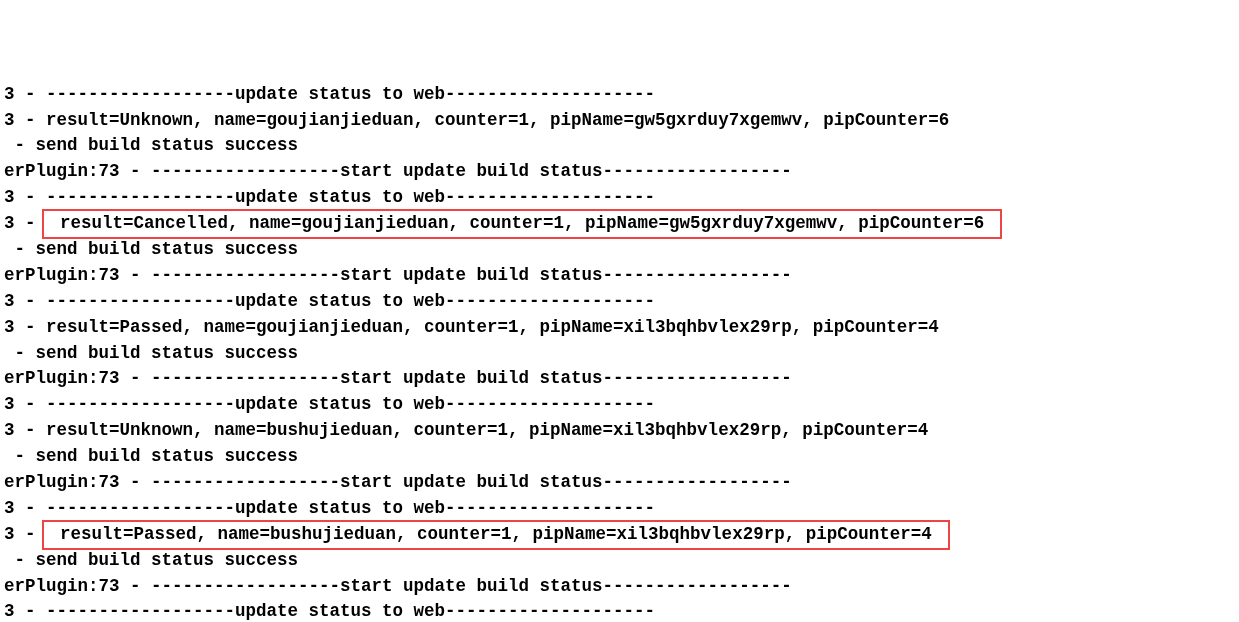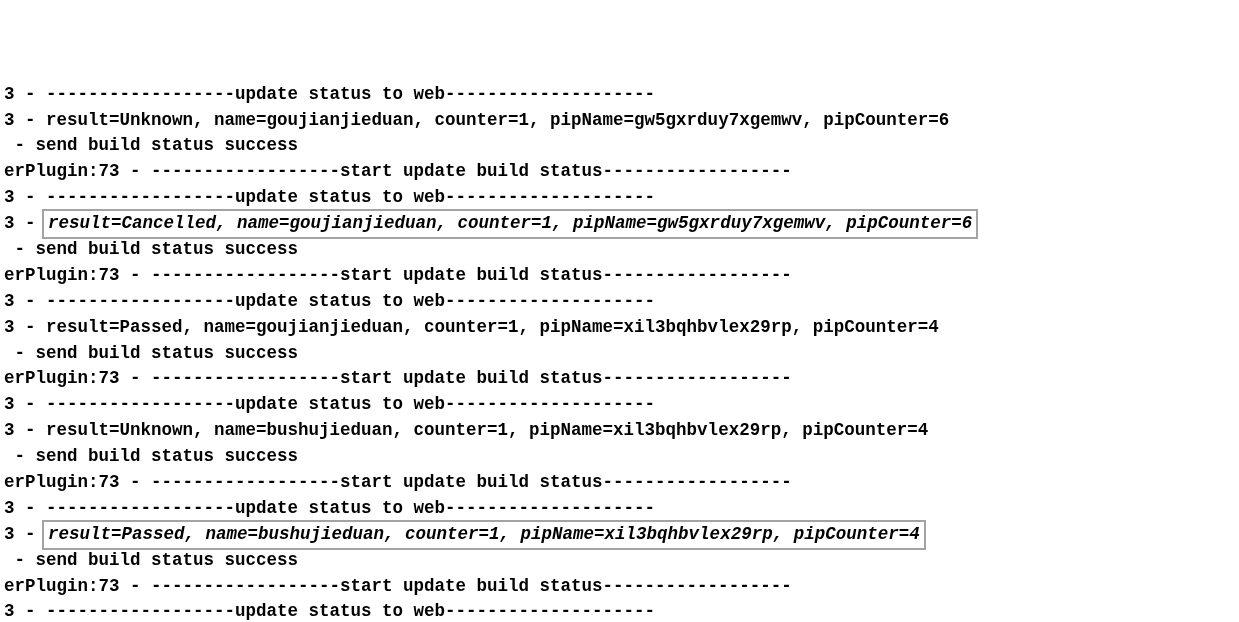--- a/index.html
+++ b/index.html
@@ -11,27 +11,26 @@
       line-height: 1.48;
       white-space: pre;
       color: #000;
       background: #fff;
     }
     .line {
       display: block;
       position: relative;
     }
     .boxed {
-      border: 2px solid #a3a3a3;
+      border: 2px solid #ef4444;
       display: inline-block;
-      padding: 0 4px;
+      padding: 0 16px;
       margin-left: -4px;
       margin-top: -3px;
       margin-bottom: -3px;
-      font-style: italic;
     }
   </style>
 </head>
 <body>
 
 
 <div id="log-container"><div class="line"><span>3 - </span><span>------------------update status to web--------------------</span></div><div class="line"><span>3 - </span><span>result=Unknown, name=goujianjieduan, counter=1, pipName=gw5gxrduy7xgemwv, pipCounter=6</span></div><div class="line"><span> - </span><span>send build status success</span></div><div class="line"><span>erPlugin:73 - </span><span>------------------start update build status------------------</span></div><div class="line"><span>3 - </span><span>------------------update status to web--------------------</span></div><div class="line"><span>3 - </span><span class="boxed">result=Cancelled, name=goujianjieduan, counter=1, pipName=gw5gxrduy7xgemwv, pipCounter=6</span></div><div class="line"><span> - </span><span>send build status success</span></div><div class="line"><span>erPlugin:73 - </span><span>------------------start update build status------------------</span></div><div class="line"><span>3 - </span><span>------------------update status to web--------------------</span></div><div class="line"><span>3 - </span><span>result=Passed, name=goujianjieduan, counter=1, pipName=xil3bqhbvlex29rp, pipCounter=4</span></div><div class="line"><span> - </span><span>send build status success</span></div><div class="line"><span>erPlugin:73 - </span><span>------------------start update build status------------------</span></div><div class="line"><span>3 - </span><span>------------------update status to web--------------------</span></div><div class="line"><span>3 - </span><span>result=Unknown, name=bushujieduan, counter=1, pipName=xil3bqhbvlex29rp, pipCounter=4</span></div><div class="line"><span> - </span><span>send build status success</span></div><div class="line"><span>erPlugin:73 - </span><span>------------------start update build status------------------</span></div><div class="line"><span>3 - </span><span>------------------update status to web--------------------</span></div><div class="line"><span>3 - </span><span class="boxed">result=Passed, name=bushujieduan, counter=1, pipName=xil3bqhbvlex29rp, pipCounter=4</span></div><div class="line"><span> - </span><span>send build status success</span></div><div class="line"><span>erPlugin:73 - </span><span>------------------start update build status------------------</span></div><div class="line"><span>3 - </span><span>------------------update status to web--------------------</span></div></div>
 
 
 

